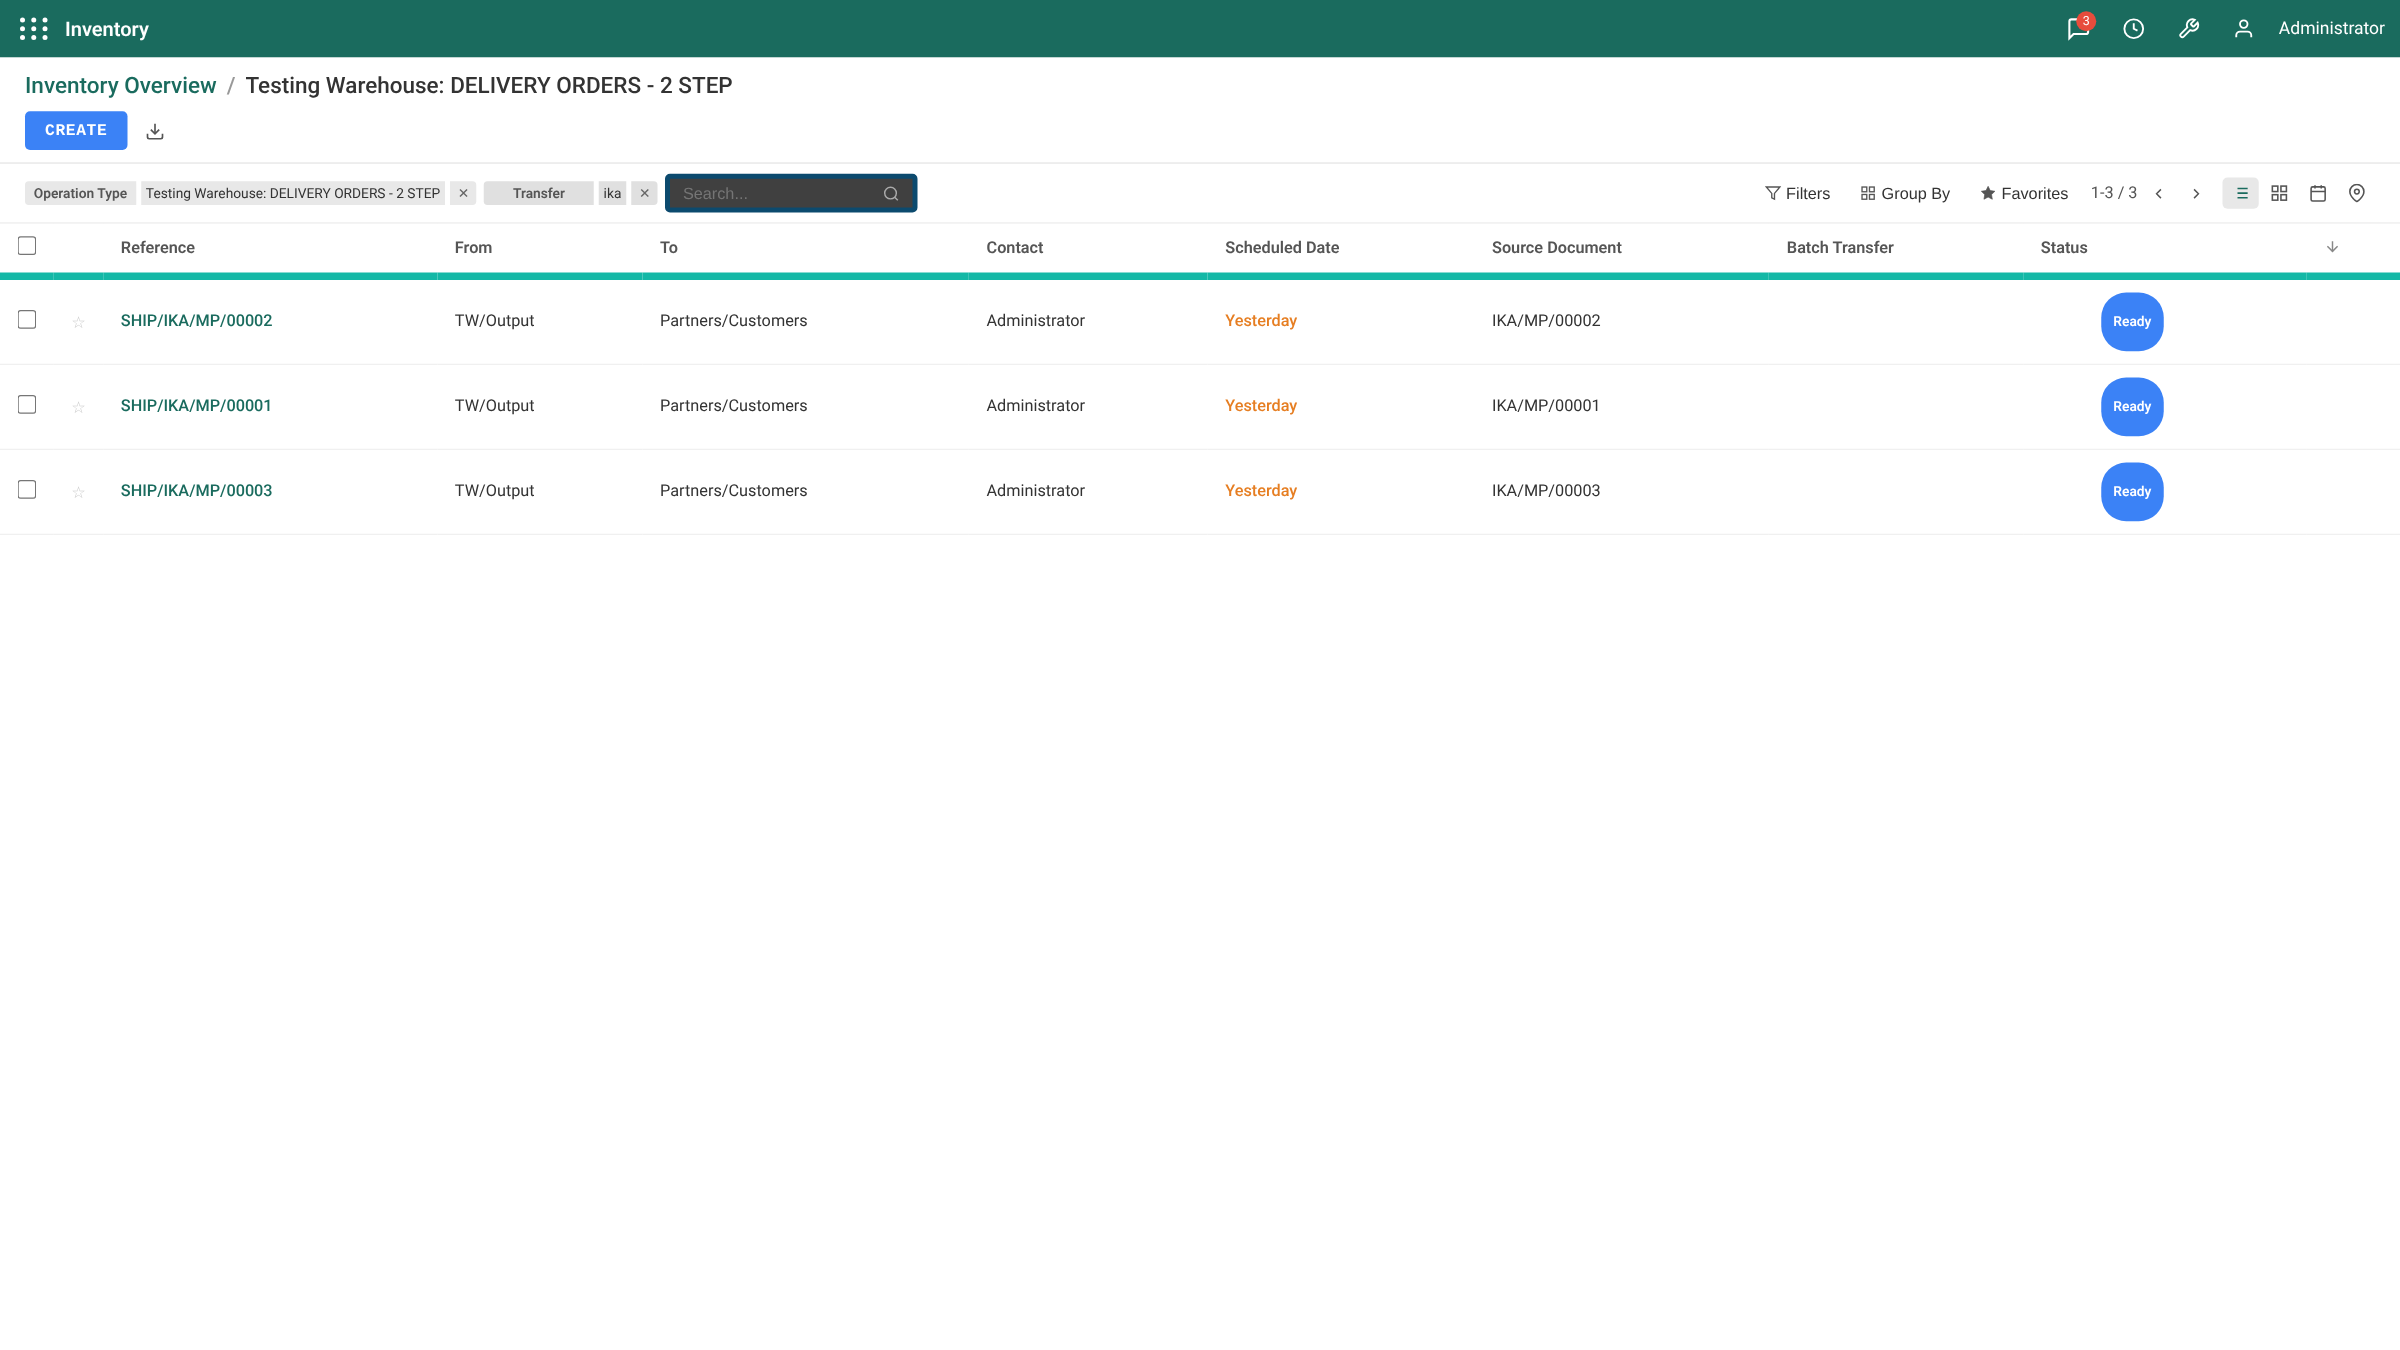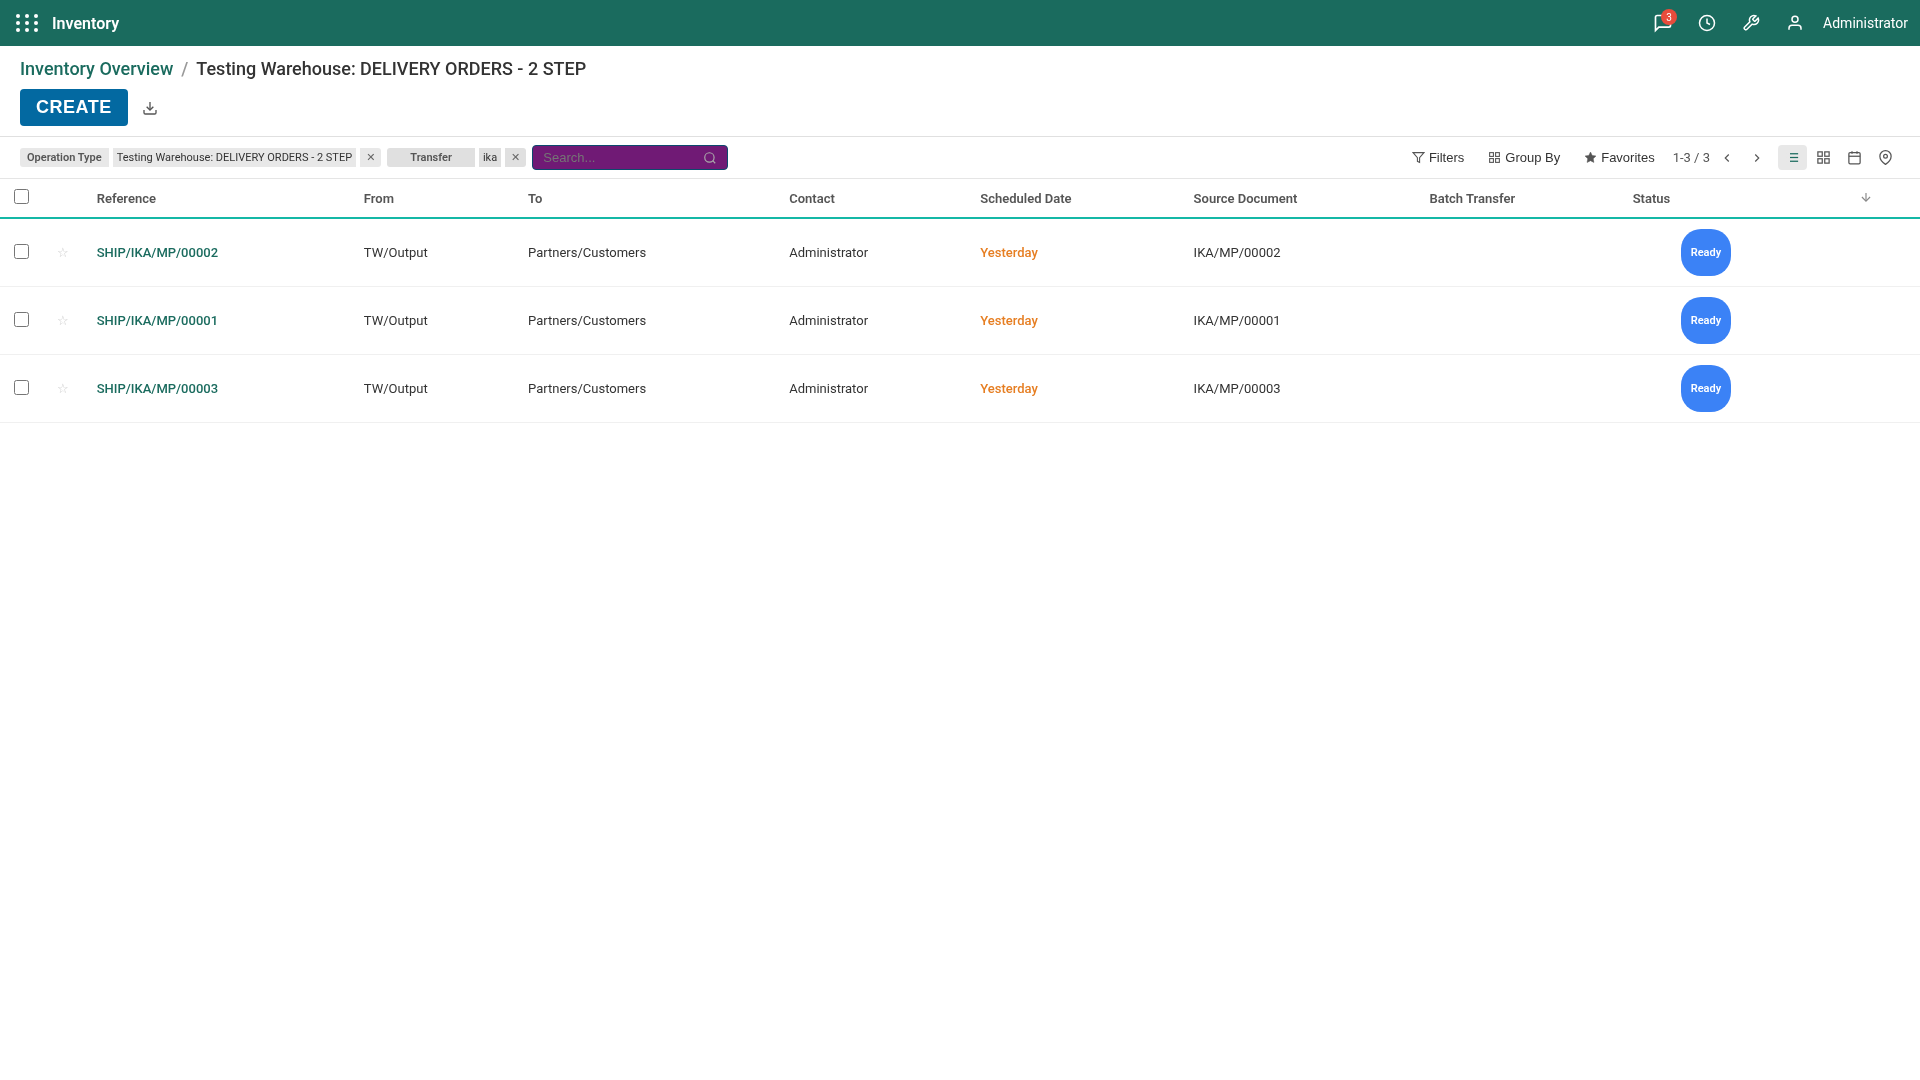--- a/index.html
+++ b/index.html
@@ -29,50 +29,50 @@
     .content-area { background: white; min-height: calc(1080px - 46px); }
 
     
     .sub-header { padding: 12px 20px 0; border-bottom: 1px solid #e0e0e0; }
     .breadcrumb { display: flex; align-items: center; gap: 8px; font-size: 18px; font-weight: 500; margin-bottom: 10px; color: #333; }
     .breadcrumb-link { color: #1a6b5e; cursor: pointer; }
     .breadcrumb-sep { color: #999; }
     .breadcrumb-current { color: #333; }
 
     .toolbar { display: flex; align-items: center; gap: 8px; padding-bottom: 10px; }
-    .btn-create { background: #0369a1; color: white; border: none; padding: 8px 16px; border-radius: 4px; font-size: 18px; font-weight: 600; cursor: pointer; letter-spacing: 0.5px; }
+    .btn-create { background: #3b82f6; color: white; border: none; padding: 8px 16px; border-radius: 4px; font-size: 13px; font-weight: 600; cursor: pointer; letter-spacing: 0.5px; font-family: Liberation Mono, monospace; }
     .btn-icon { background: none; border: none; cursor: pointer; color: #555; padding: 6px; border-radius: 4px; display: flex; align-items: center; }
 
     
     .filter-bar { display: flex; align-items: center; gap: 8px; padding: 8px 20px; background: white; border-bottom: 1px solid #e5e5e5; }
     .filter-tags { display: flex; align-items: center; gap: 6px; flex: 1; flex-wrap: wrap; }
     .filter-group { display: flex; align-items: center; gap: 4px; }
     .filter-label { font-size: 11px; font-weight: 600; color: #555; background: #e8e8e8; padding: 3px 7px; border-radius: 3px 0 0 3px; }
     .filter-value { font-size: 11px; color: #333; background: #e8e8e8; padding: 3px 4px; }
     .filter-close { font-size: 11px; color: #666; background: #e8e8e8; padding: 3px 6px; border-radius: 0 3px 3px 0; cursor: pointer; }
     .filter-transfer-label { font-size: 11px; font-weight: 600; color: #555; background: #e0e0e0; padding: 3px 23px; border-radius: 3px 0 0 3px; }
     .filter-transfer-value { font-size: 11px; color: #333; background: #e0e0e0; padding: 3px 4px; }
     .filter-transfer-close { font-size: 11px; color: #666; background: #e0e0e0; padding: 3px 6px; border-radius: 0 3px 3px 0; cursor: pointer; }
-    .search-box { display: flex; align-items: center; gap: 20px; border: 1px solid #0c4a6e; border-radius: 4px; padding: 4px 10px; background: #701a75; min-width: 180px; }
+    .search-box { display: flex; align-items: center; gap: 20px; border: 4px solid #0c4a6e; border-radius: 4px; padding: 4px 10px; background: #404040; min-width: 180px; }
     .search-input { border: none; outline: none; font-size: 13px; color: #999; width: 140px; background: transparent; }
 
     .filter-actions { display: flex; align-items: center; gap: 4px; }
     .filter-btn { display: flex; align-items: center; gap: 4px; padding: 5px 10px; border: none; background: none; cursor: pointer; color: #333; font-size: 13px; border-radius: 4px; }
 
     .pagination { display: flex; align-items: center; gap: 4px; font-size: 13px; color: #555; margin-left: auto; }
     .page-btn { border: none; background: none; cursor: pointer; color: #555; padding: 4px 6px; display: flex; align-items: center; }
 
     .view-btns { display: flex; align-items: center; gap: 2px; }
     .view-btn { border: none; background: none; cursor: pointer; color: #555; padding: 5px 7px; border-radius: 4px; display: flex; align-items: center; }
     .view-btn.active { background: #e8e8e8; color: #1a6b5e; }
 
     
     .table-container { background: white; }
     table { width: 100%; border-collapse: collapse; }
-    thead tr { border-bottom: 2px solid #14b8a6; padding-left: 48px; }
+    thead tr { border-bottom: 6px solid #14b8a6; padding-left: 48px; }
     th { padding: 10px 14px; text-align: left; font-size: 13px; font-weight: 600; color: #555; background: white; white-space: nowrap; }
     th.sortable { cursor: pointer; }
     tbody tr { border-bottom: 1px solid #f0f0f0; }
     td { padding: 10px 14px; font-size: 13px; color: #333; }
     td.ref-cell { font-weight: 500; color: #1a6b5e; cursor: pointer; }
     td.date-cell { color: #e67e22; font-weight: 500; }
 
     .checkbox-cell { width: 30px; text-align: center; }
     .star-cell { width: 30px; text-align: center; color: #ccc; cursor: pointer; }
 

